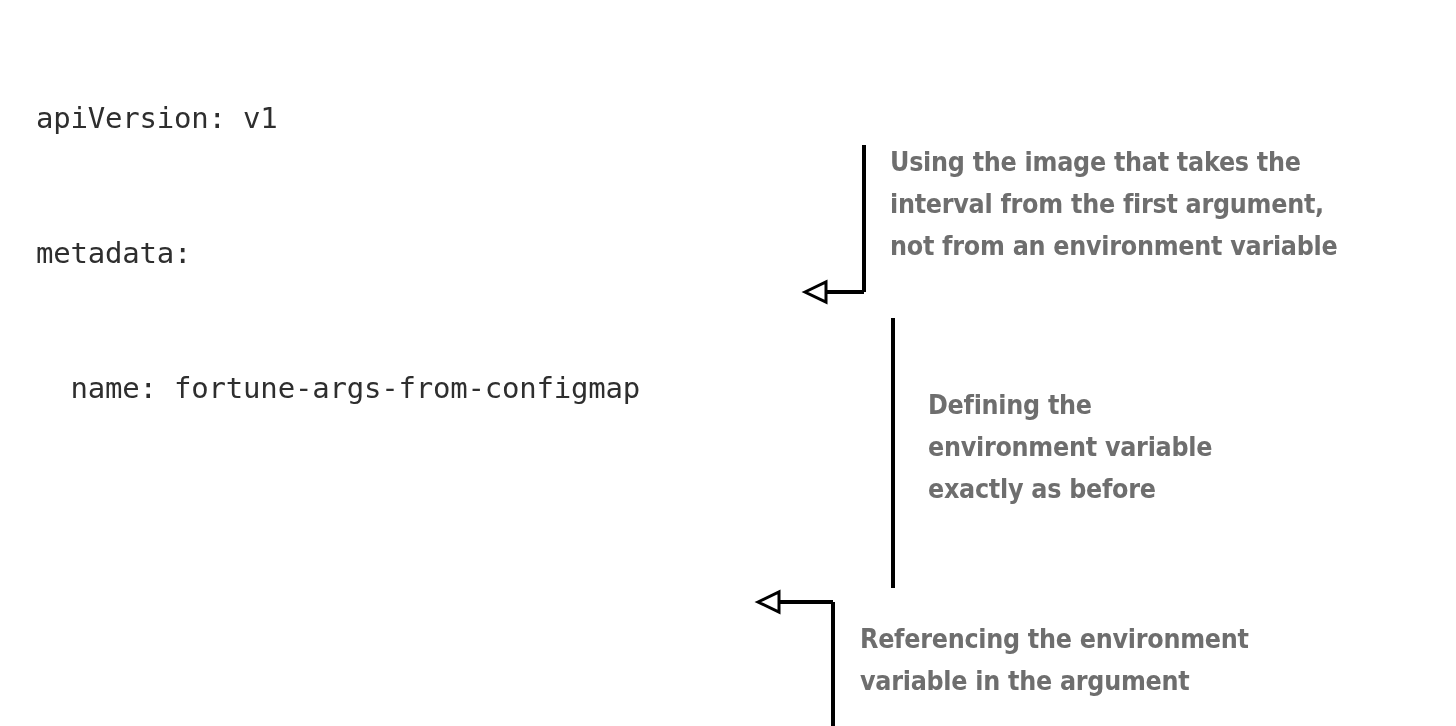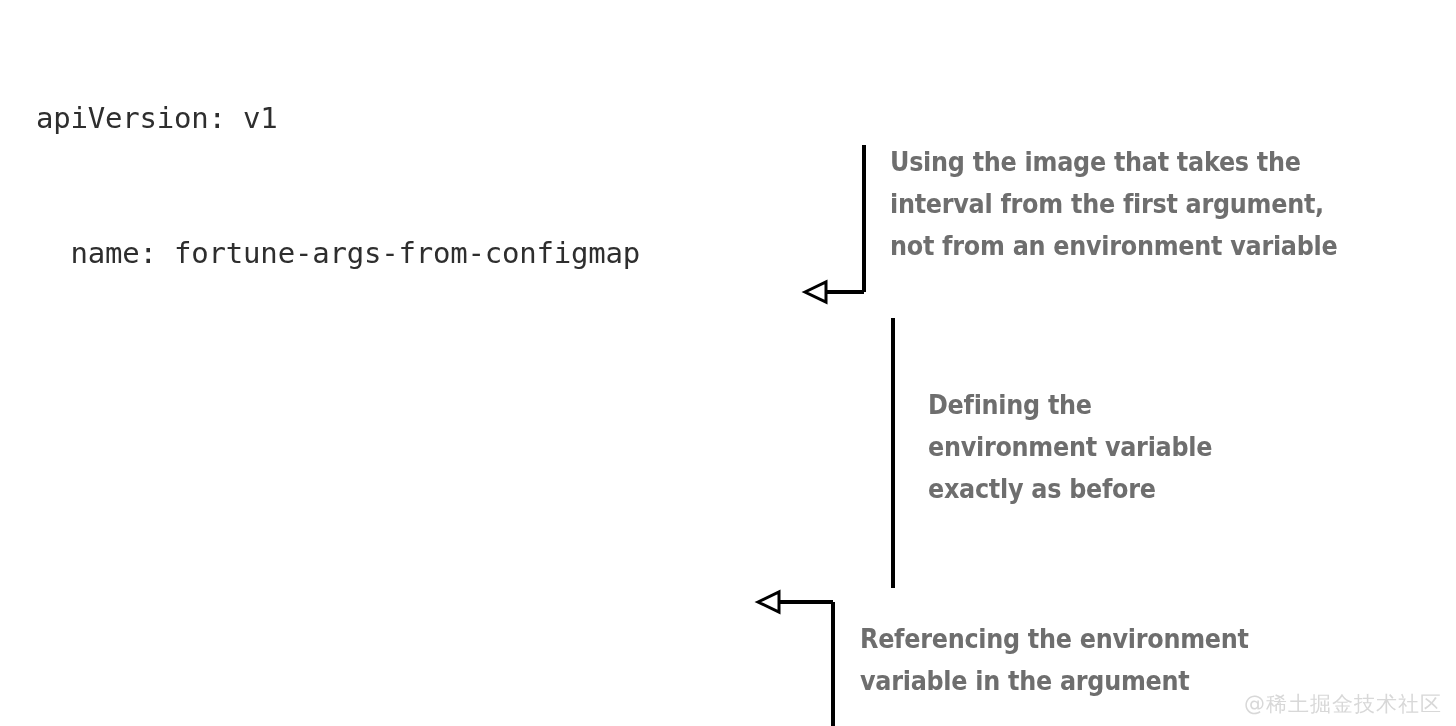--- a/index.html
+++ b/index.html
@@ -85,20 +85,21 @@
     user-select: none;
   }
 </style>
 </head>
 <body>
 
 <div id="figure">
 
   <div class="code-block">
     <span class="code-line">apiVersion: v1</span>
+    <span class="code-line">metadata:</span>
     <span class="code-line">  name: fortune-args-from-configmap</span>
     
     
     
     
     
     
     
     
     
@@ -137,15 +138,14 @@
     <span class="ann-line">Defining the</span>
     <span class="ann-line">environment variable</span>
     <span class="ann-line">exactly as before</span>
   </div>
 
   <div class="annotation" id="annotation-3">
     <span class="ann-line">Referencing the environment</span>
     <span class="ann-line">variable in the argument</span>
   </div>
 
-  <div id="watermark">@稀土掘金技术社区</div>
 
 </div>
 
 </body></html>

